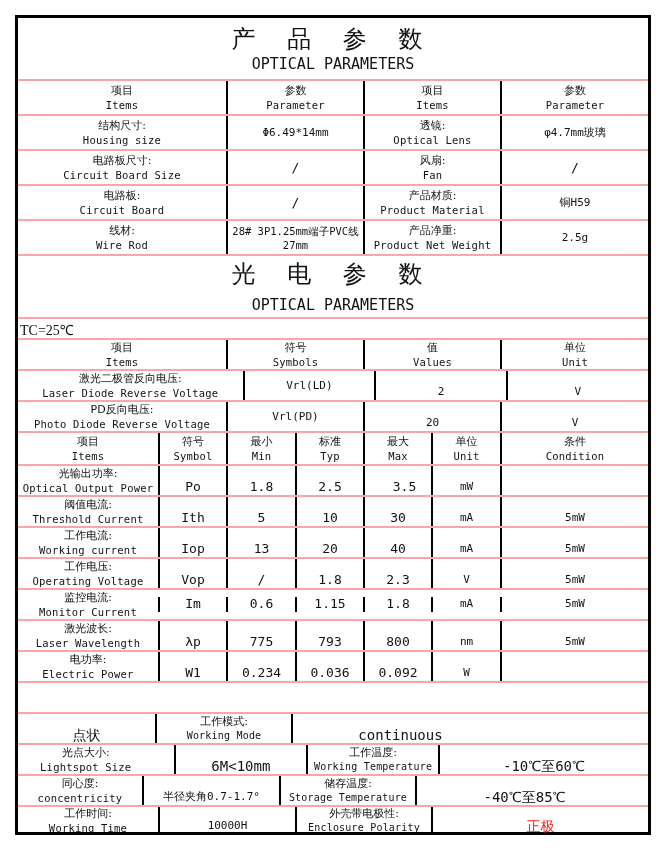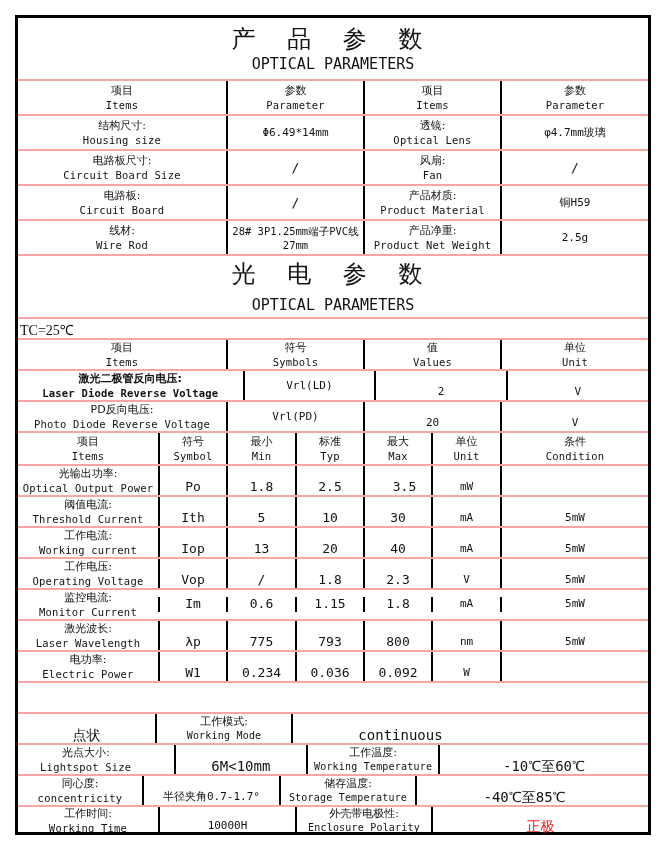--- a/index.html
+++ b/index.html
@@ -143,21 +143,21 @@
     <div class="cell" style="width:137px;">
         <span class="zh">值</span>
         <span class="en">Values</span>
       </div>
     <div class="cell" style="width:148px;">
         <span class="zh">单位</span>
         <span class="en">Unit</span>
       </div>
   </div>
   <div class="row" style="top:351px;height:31px;">
-    <div class="cell" style="width:234px;font-weight:bold;">
+    <div class="cell" style="width:234px;">
         <span class="zh">激光二极管反向电压:</span>
         <span class="en">Laser Diode Reverse Voltage</span>
       </div>
     <div class="cell" style="width:137px;">
         <span>Vrl(LD)</span>
       </div>
     <div class="cell bottom-al" style="width:137px;">
         <span>2</span>
       </div>
     <div class="cell bottom-al" style="width:148px;">

